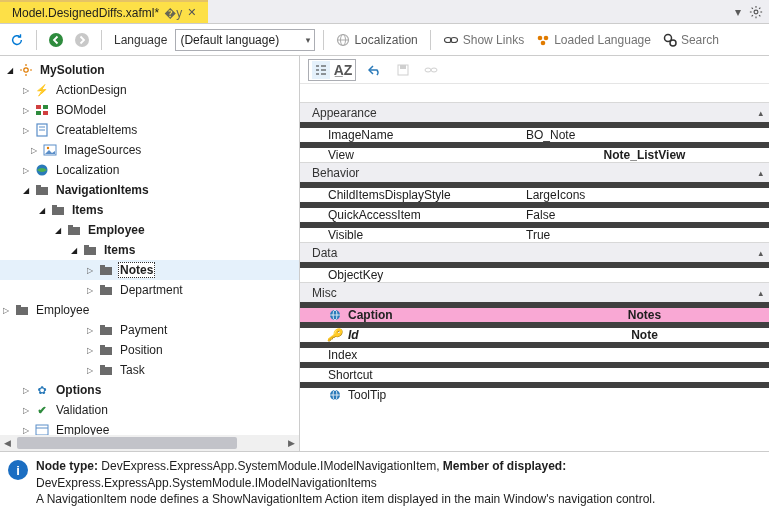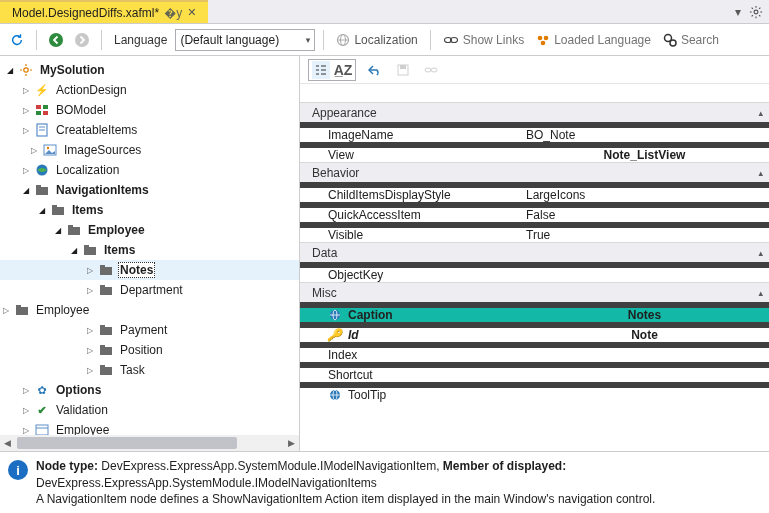--- a/index.html
+++ b/index.html
@@ -32,21 +32,21 @@
 .props { flex: 1; display: flex; flex-direction: column; min-width: 0; }
 .props-tb { height: 28px; display: flex; align-items: center; padding: 0 8px; gap: 10px; border-bottom: 1px solid #e5e5e5; }
 .props-tb .pbicon { width: 18px; height: 18px; display:flex; align-items:center; justify-content:center; }
 .props-tb .pbox { border:1px solid #abadb3; padding:1px 3px; display:flex; gap:4px; }
 .props-grid { flex: 1; overflow: auto; margin-top: 18px; }
 .cat { background: #eeeef2; height: 20px; display: flex; align-items: center; padding: 0 12px; font-weight: 400; color: #333; position: relative; border-top: 1px solid #d8d8d8; }
 .cat .chev { position: absolute; right: 6px; color: #5a5a5a; font-size: 9px; }
 .prop { display: flex; height: 20px; border-top: 6px solid #404040; }
 .prop .pname { width: 220px; padding-left: 28px; display: flex; align-items: center; gap: 4px; color: #222; }
 .prop .pval { flex: 1; padding: 0 6px; display: flex; align-items: center; }
-.prop.hl { background: #14b8a6; }
+.prop.hl { background: #f9a8d4; }
 .prop.hl .pname { font-weight: 600; }
 .prop .pval.bold { font-weight: 600; flex-direction: column; }
 .prop .pname .picon { width: 14px; height: 14px; display:inline-flex; align-items:center; justify-content:center; margin-right:2px; }
 .prop .editbtn { width: 16px; height: 16px; margin-left: auto; display:flex; align-items:center; justify-content:center; color:#444; font-size:10px; border:1px solid #ccc; background:#f5f5f5; }
 .footer { border-top: 1px solid #ccc; padding: 6px 8px; display: flex; gap: 8px; background: #fff; font-size: 12px; }
 .footer .info-icon { width: 20px; height: 20px; border-radius: 50%; background: #1b6ec2; color: #fff; display:flex; align-items:center; justify-content:center; font-weight:bold; font-size:13px; flex-shrink:0; margin-top: 2px; }
 .footer .ftxt { line-height: 1.35; }
 svg { display: block; }
 </style>
 </head>

